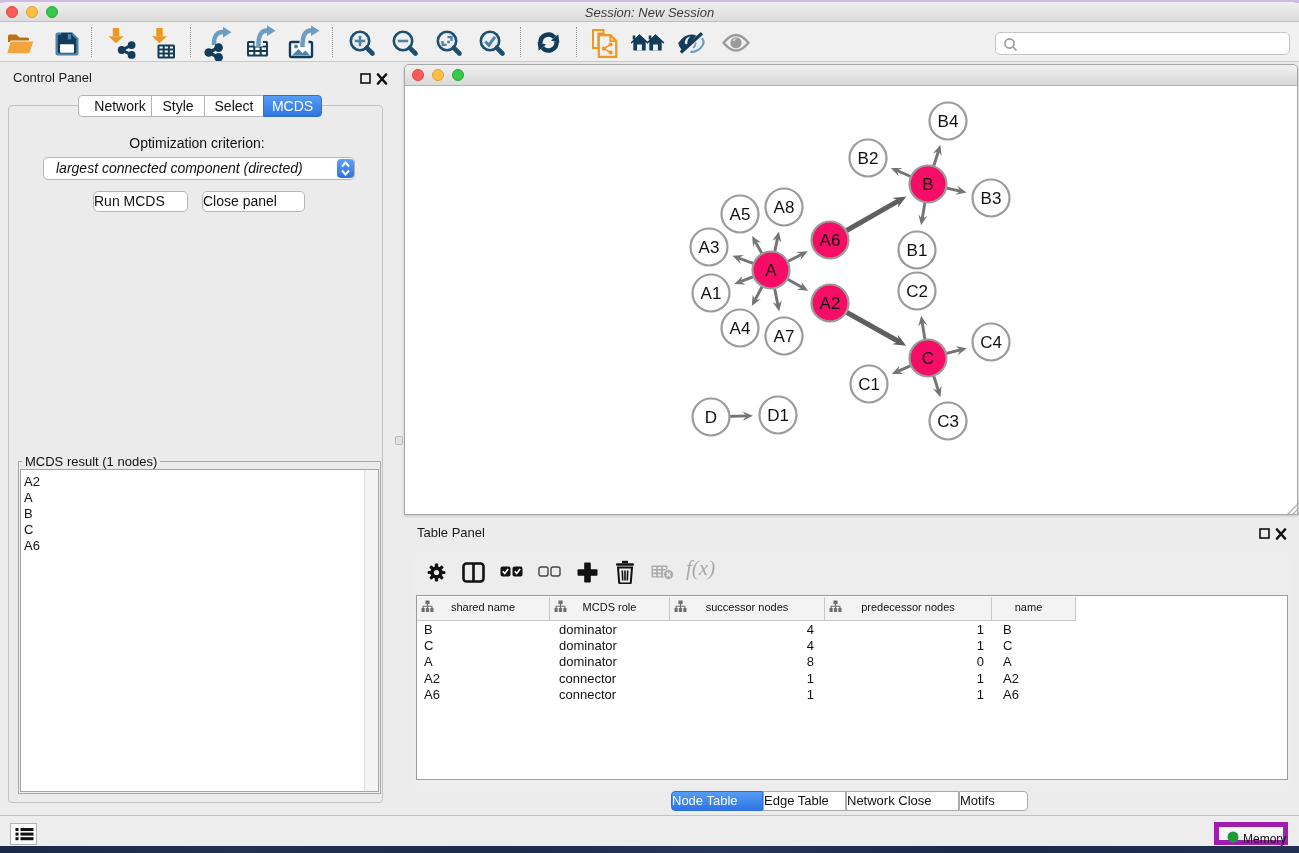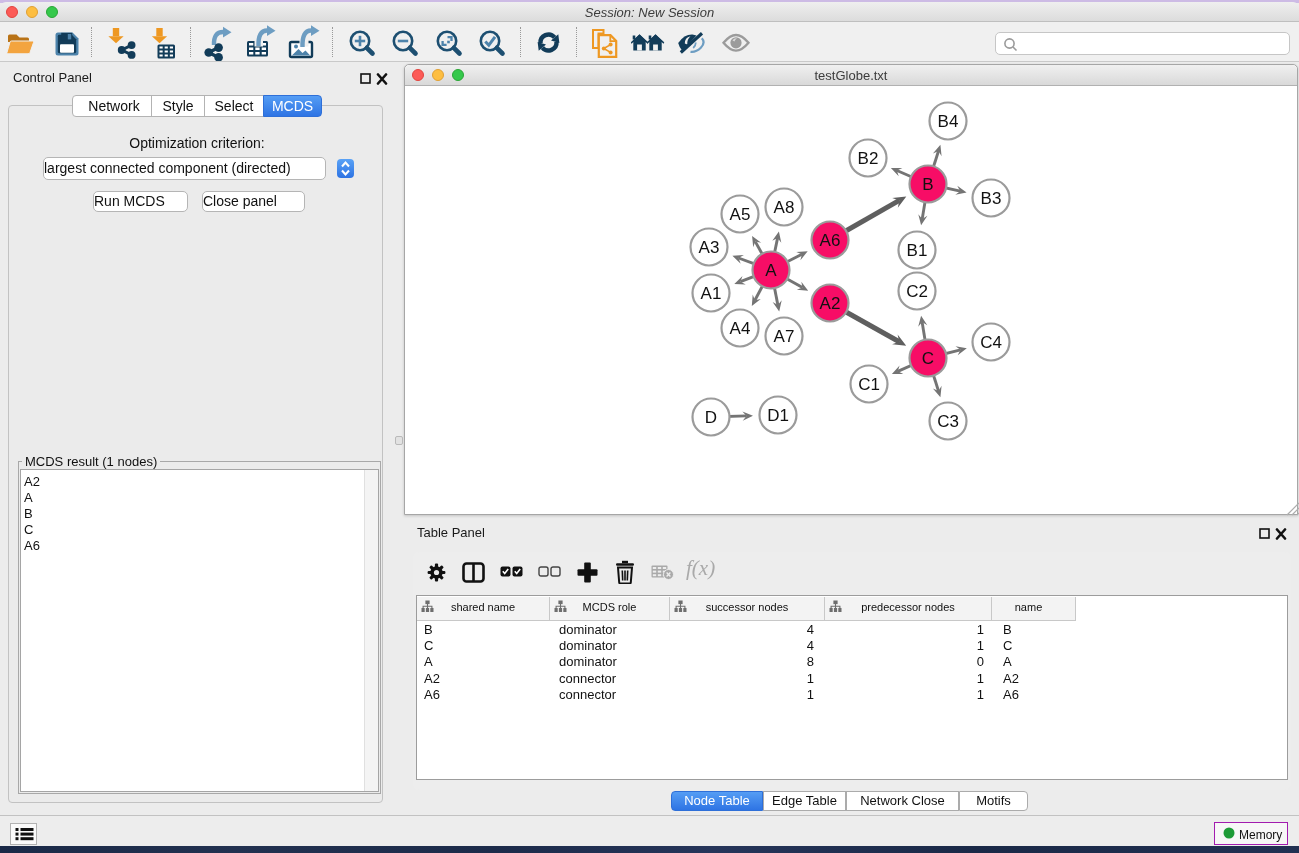--- a/index.html
+++ b/index.html
@@ -14,43 +14,43 @@
 #titletext { position:absolute; top:3px; width:100%; text-align:center; font-size:13px; color:#3c3c3c; }
 #toolbar { left:0; top:21px; width:1299px; height:40px; background:#f0f0f0; border-bottom:1px solid #c9c9c9; }
 .sep { position:absolute; top:5px; height:30px; width:0; border-left:1px dotted #999; }
 #searchbox { position:absolute; left:995px; top:10px; width:295px; height:23px; background:#fff; border:1px solid #c6c6c6; border-radius:5px; }
 
 #cp-title { left:13px; top:70px; font-size:13px; color:#1a1a1a; }
 #cp-pane { left:8px; top:105px; width:375px; height:698px; background:#ebebeb; border:1px solid #c2c2c2; border-radius:4px; }
 .tabseg { position:absolute; top:95px; height:22px; background:#fff; border:1px solid #b3b3b3; font-size:14px; color:#111; text-align:center; line-height:20px; }
 .tabsel { background:linear-gradient(#559df4,#2e74e4); color:#fff; border-color:#2e6fd8; }
 #optlabel { left:0; top:135px; width:394px; text-align:center; font-size:14px; color:#111; }
-#dropdown { left:43px; top:157px; width:283px; height:23px; background:#fff; border:1px solid #b5b5b5; border-radius:5px; font-size:14px; color:#111; line-height:21px; padding-left:0; }
+#dropdown { left:43px; top:157px; width:312px; height:23px; background:#fff; border:1px solid #b5b5b5; border-radius:5px; font-size:14px; color:#111; line-height:21px; padding-left:12px;font-style:italic; }
 #dropcap { left:337px; top:159px; width:17px; height:19px; border-radius:4px; background:linear-gradient(#5aa2f6,#2d73e3); }
 .btn { position:absolute; top:191px; height:21px; background:#fff; border:1px solid #b5b5b5; border-radius:5px; font-size:14px; color:#111; line-height:19px; }
 #fieldset { left:18px; top:461px; width:363px; height:333px; border:1px solid #a8a8a8; }
 #fslegend { left:22px; top:454px; background:#ebebeb; padding:0 3px; font-size:13px; color:#111; }
 #fslist { left:20px; top:469px; width:359px; height:323px; background:#fff; border:1px solid #a5a5a5; font-size:13px; color:#111; line-height:16px; padding:4px 0 0 3px; }
 #fsscroll { left:364px; top:470px; width:14px; height:321px; background:#f4f4f4; border-left:1px solid #e0e0e0; }
 
 #netwin { left:404px; top:64px; width:894px; height:451px; background:#fff; border:1px solid #a6a6a6; border-radius:5px 5px 0 0; box-shadow:0 1px 3px rgba(0,0,0,0.18); }
 #nettitle { position:absolute; left:0; top:0; width:100%; height:21px; background:linear-gradient(#f0f0f0,#d9d9d9); border-radius:5px 5px 0 0; border-bottom:1px solid #b1b1b1; }
 #netcanvas { position:absolute; left:0; top:22px; width:892px; height:427px; background:#fff; }
 
 #tp-title { left:417px; top:525px; font-size:13px; color:#1a1a1a; }
 #tp-container { left:413px; top:552px; width:878px; height:238px; background:#ededed; border-radius:6px; }
 #tp-table { left:416px; top:595px; width:872px; height:185px; background:#fff; border:1px solid #9c9c9c; }
 .th { position:absolute; top:0; height:24px; background:#f3f3f3; border-right:1px solid #c8c8c8; font-size:11px; color:#111; }
 .thtxt { position:absolute; width:100%; text-align:center; top:4px; }
 .td { position:absolute; font-size:13px; color:#111; }
-.tabseg2 { position:absolute; top:791px; height:20px; background:#fff; border:1px solid #ababab; font-size:13px; color:#111; text-align:center; line-height:18px; }
+.tabseg2 { position:absolute; top:791px; height:20px; background:#fff; border:1px solid #ababab; font-size:13px; color:#111; text-align:left; line-height:18px; }
 
 #statusbar { left:0; top:815px; width:1299px; height:31px; background:#EDEDED; border-top:1px solid #c2c2c2; }
 #listbtn { left:10px; top:823px; width:27px; height:22px; background:#fafafa; border:1px solid #b2b2b2; }
-#membtn { left:1214px; top:822px; width:74px; height:23px; background:#f7f7f7; border:1px solid #a21caf; font-size:12px; color:#111; }
+#membtn { left:1214px; top:822px; width:74px; height:23px; background:#f7f7f7; border:5px solid #a21caf; font-size:12px; color:#111; }
 </style>
 </head>
 <body>
 <div class="abs" id="mainwin"></div>
 <div class="abs" id="desktop-top"></div>
 <div class="abs" id="desktop-bot"></div>
 
 <div class="abs" id="titlebar" style="top:2px;font-style:italic;">
   <div class="light" style="left:6px; background:#fc5b57; border:1px solid #e2443f;"></div>
   <div class="light" style="left:26px; background:#fdbe41; border:1px solid #e0a034;"></div>
@@ -202,21 +202,21 @@
       </svg>
     </div>
 </div>
 
 <div class="abs" id="cp-title">Control Panel</div>
 <svg class="abs" style="left:360px;top:73px" width="30" height="12">
     <rect x="1" y="1" width="9" height="9" fill="none" stroke="#111" stroke-width="1.6"></rect>
     <path d="M18 1.5 L26 10.5 M26 1.5 L18 10.5" stroke="#111" stroke-width="2.6" stroke-linecap="round"></path>
   </svg>
 <div class="abs" id="cp-pane"></div>
-<div class="abs tabseg" style="left:72px; width:84px; border-radius:4px 0 0 4px;">Network</div>
+<div class="abs tabseg" style="left:78px; width:84px; border-radius:4px 0 0 4px;">Network</div>
 <div class="abs tabseg" style="left:151px; width:54px;">Style</div>
 <div class="abs tabseg" style="left:204px; width:60px;">Select</div>
 <div class="abs tabseg tabsel" style="left:263px; width:59px; border-radius:0 4px 4px 0;">MCDS</div>
 <div class="abs" id="optlabel">Optimization criterion:</div>
 <div class="abs" id="dropdown">largest connected component (directed)</div>
 <div class="abs" id="dropcap"><svg width="17" height="19">
       <polyline points="5,7.5 8.5,3.5 12,7.5" fill="none" stroke="#fff" stroke-width="2"></polyline>
       <polyline points="5,11.5 8.5,15.5 12,11.5" fill="none" stroke="#fff" stroke-width="2"></polyline>
     </svg></div>
 <div class="abs btn" style="left:93px; width:95px;">Run MCDS</div>
@@ -224,21 +224,20 @@
 <div class="abs" id="fieldset"></div>
 <div class="abs" id="fslist">A2<br>A<br>B<br>C<br>A6</div>
 <div class="abs" id="fsscroll"></div>
 <div class="abs" id="fslegend">MCDS result (1 nodes)</div>
 
 <div class="abs" id="netwin">
   <div id="nettitle">
     <div class="light" style="left:7px; top:4px; background:#fc5b57; border:1px solid #e2443f;"></div>
     <div class="light" style="left:27px; top:4px; background:#fdbe41; border:1px solid #e0a034;"></div>
     <div class="light" style="left:47px; top:4px; background:#35c84b; border:1px solid #2aa636;"></div>
-    <div style="position:absolute; top:3px; width:100%; text-align:center; font-size:13px; color:#3c3c3c;">testGlobe.txt</div>
   </div>
   <div id="netcanvas">
     <svg width="892" height="427" id="GRAPH" font-family="Liberation Sans, sans-serif">
 <line x1="366" y1="183" x2="335.4" y2="194.7" stroke="#747474" stroke-width="2.9"></line>
 <polygon points="329.3,197.1 337.5,189.0 335.4,194.7 340.8,197.6" fill="#747474"></polygon>
 <line x1="366" y1="183" x2="333.5" y2="171.0" stroke="#747474" stroke-width="2.9"></line>
 <polygon points="327.4,168.7 338.9,168.0 333.5,171.0 335.7,176.7" fill="#747474"></polygon>
 <line x1="366" y1="183" x2="349.9" y2="213.2" stroke="#747474" stroke-width="2.9"></line>
 <polygon points="346.8,219.0 347.7,207.5 349.9,213.2 355.8,211.9" fill="#747474"></polygon>
 <line x1="366" y1="183" x2="350.3" y2="154.6" stroke="#747474" stroke-width="2.9"></line>

